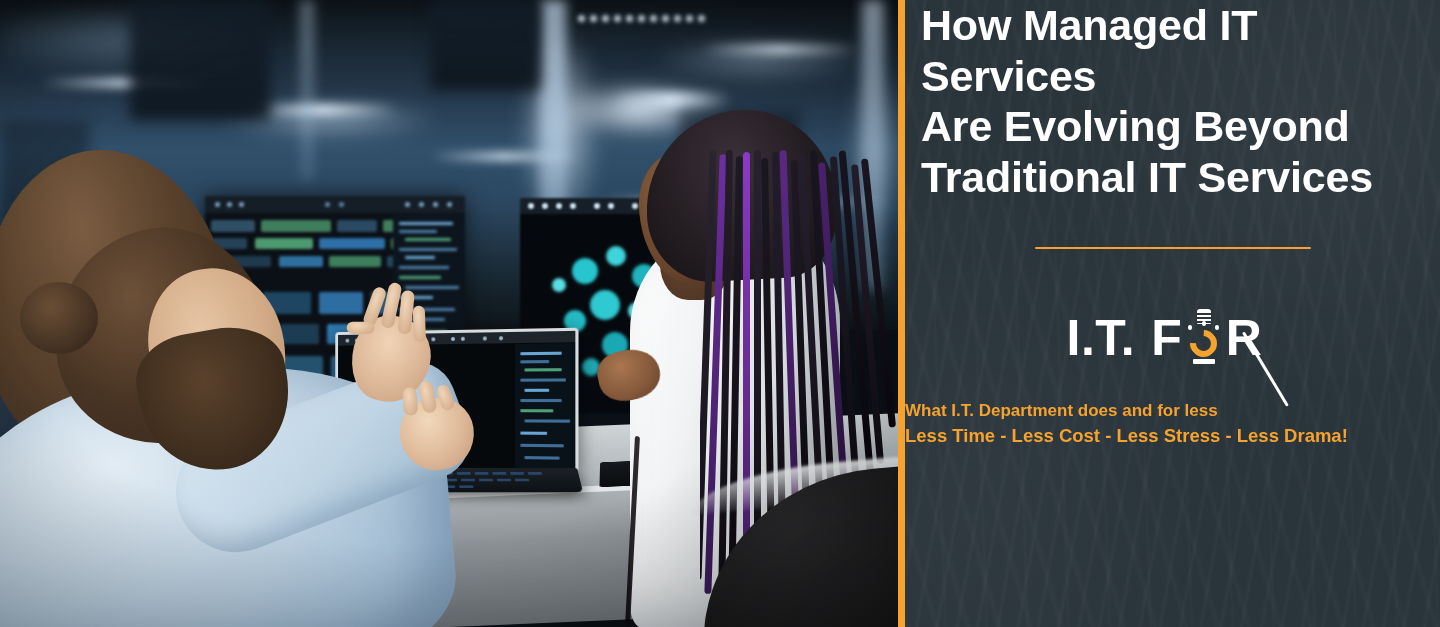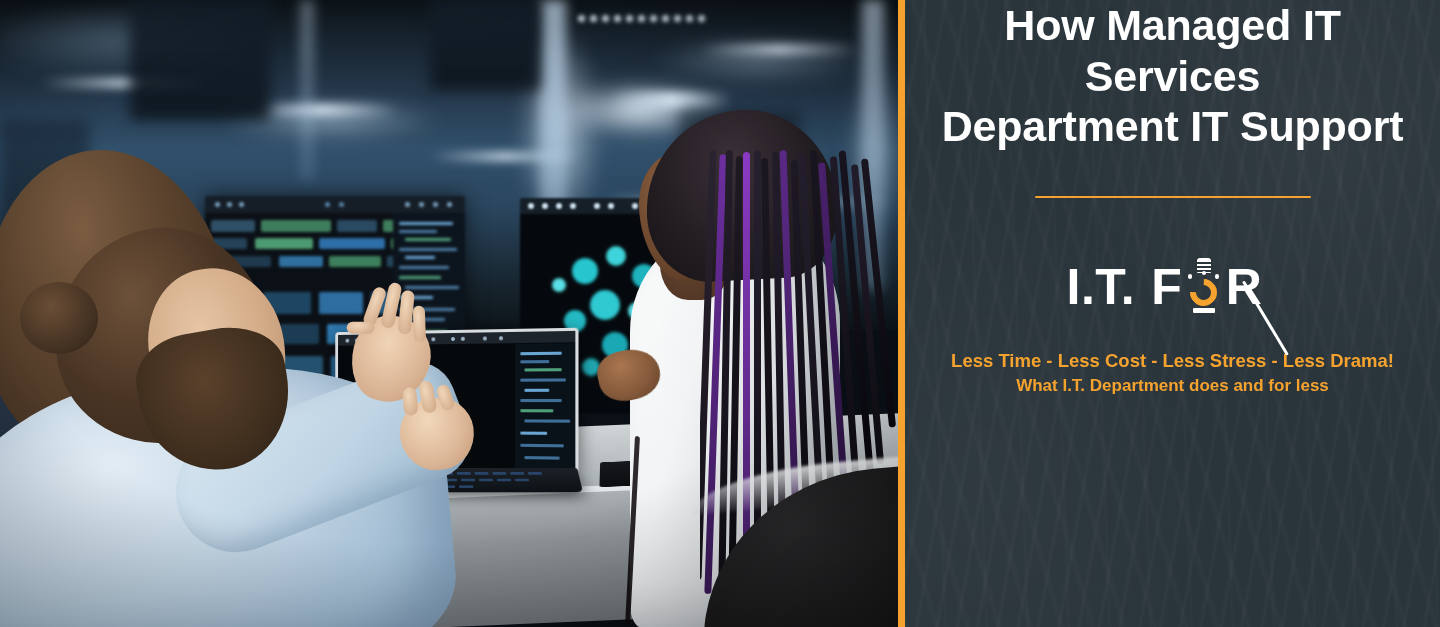--- a/index.html
+++ b/index.html
@@ -263,21 +263,21 @@
   .panel-tex{
     position:absolute;inset:0;
     background:
       repeating-linear-gradient(100deg, rgba(255,255,255,.030) 0px, rgba(255,255,255,0) 3px, rgba(255,255,255,0) 17px, rgba(255,255,255,.022) 20px),
       repeating-linear-gradient(74deg, rgba(255,255,255,.022) 0px, rgba(255,255,255,0) 5px, rgba(255,255,255,0) 26px, rgba(255,255,255,.018) 30px),
       repeating-linear-gradient(88deg, rgba(255,255,255,.016) 0px, rgba(255,255,255,0) 2px, rgba(255,255,255,0) 38px, rgba(255,255,255,.020) 41px),
       radial-gradient(ellipse 70% 60% at 78% 22%, rgba(255,255,255,.035), rgba(255,255,255,0) 70%),
       radial-gradient(ellipse 60% 70% at 14% 78%, rgba(255,255,255,.028), rgba(255,255,255,0) 72%);
     pointer-events:none;
   }
-  .panel-inner{position:relative;z-index:2;width:100%;text-align:center;}
+  .panel-inner{position:relative;z-index:2;width:100%;}
 
   .title{
     margin:0;padding:0 16px;
     font-size:43px;line-height:1.18;font-weight:700;
     color:#ffffff;letter-spacing:-.2px;
   }
   .title .ln{display:block;}
 
   .rule{
     width:276px;height:2px;margin:44px auto 0;
@@ -586,21 +586,22 @@
 
   <div class="divider-strip" id="divider-strip" style="background: rgb(245, 163, 46);"></div>
 
   <div class="panel" id="panel" style="background: rgb(42, 52, 59);">
     <div class="panel-tex"></div>
 
     <div class="panel-inner">
 
       <h1 class="title" style="color: rgb(255, 255, 255);">
         <span class="ln">How Managed IT Services</span>
-        <span class="ln">Department IT Support</span>
+        <span class="ln">Are Evolving Beyond</span>
+        <span class="ln">Traditional IT Services</span>
       </h1>
 
       <div class="rule" id="accent-rule" style="background: rgb(245, 163, 46);"></div>
 
       <div class="logo">
         <span class="logo-word">I.T.</span>
         <span class="logo-sp"></span>
         <span class="logo-f">F</span>
         <span class="bulb">
           <span class="bulb-base"></span>
@@ -611,20 +612,20 @@
           <span class="bulb-dash"></span>
         </span>
         <span class="logo-word logo-r">
           <span>R</span>
           <span class="r-leg"></span>
         </span>
         <span class="logo-sp"></span>
       </div>
 
       <div class="tagline" id="tagline" style="color: rgb(245, 163, 46);">
+        <span class="tl">What I.T. Department does and for less</span>
         <span class="tl tl2">Less Time - Less Cost - Less Stress - Less Drama!</span>
-        <span class="tl">What I.T. Department does and for less</span>
       </div>
 
     </div>
   </div>
 
 </div>
 
 </body></html>

